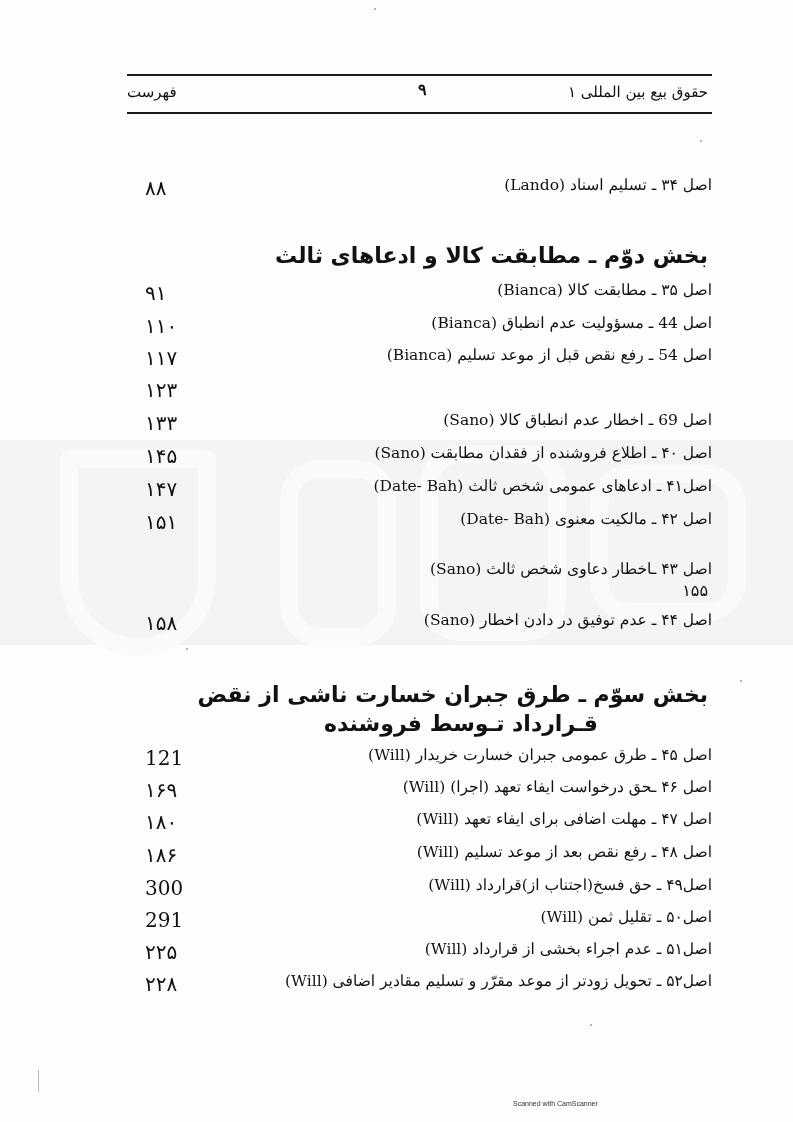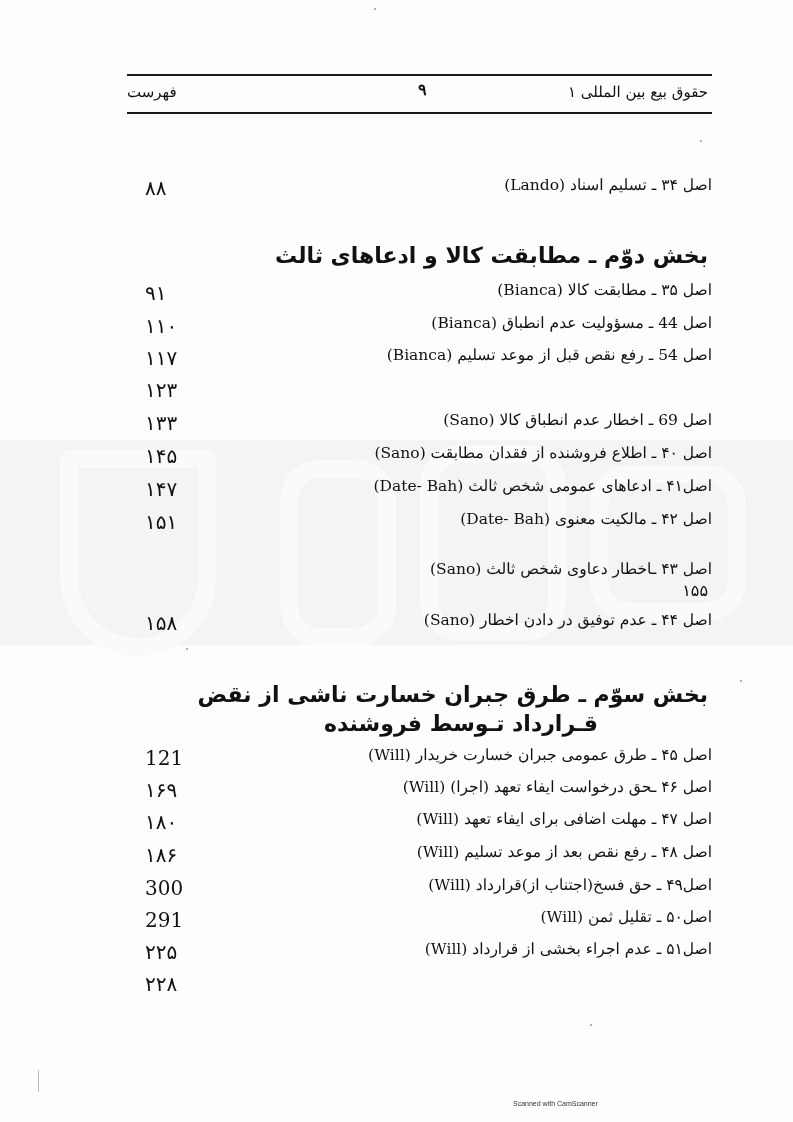--- a/index.html
+++ b/index.html
@@ -204,20 +204,21 @@
   </div>
   <div class="row" style="top:908px;">
     <span class="title">اصل۵۰ ـ تقلیل ثمن (Will)</span>
     <span class="page-no">291</span>
   </div>
   <div class="row" style="top:940px;">
     <span class="title">اصل۵۱ ـ عدم اجراء بخشی از قرارداد (Will)</span>
     <span class="page-no">۲۲۵</span>
   </div>
   <div class="row" style="top:972px;">
+    <span class="title">اصل۵۲ ـ تحویل زودتر از موعد مقرّر و تسلیم مقادیر اضافی (Will)</span>
     <span class="page-no">۲۲۸</span>
   </div>
 
   <div class="speck" style="left:374px;top:8px;"></div>
   <div class="speck" style="left:700px;top:140px;"></div>
   <div class="speck" style="left:186px;top:648px;"></div>
   <div class="speck" style="left:740px;top:680px;"></div>
   <div class="speck" style="left:590px;top:1024px;"></div>
   <div class="margin-mark"></div>
 

